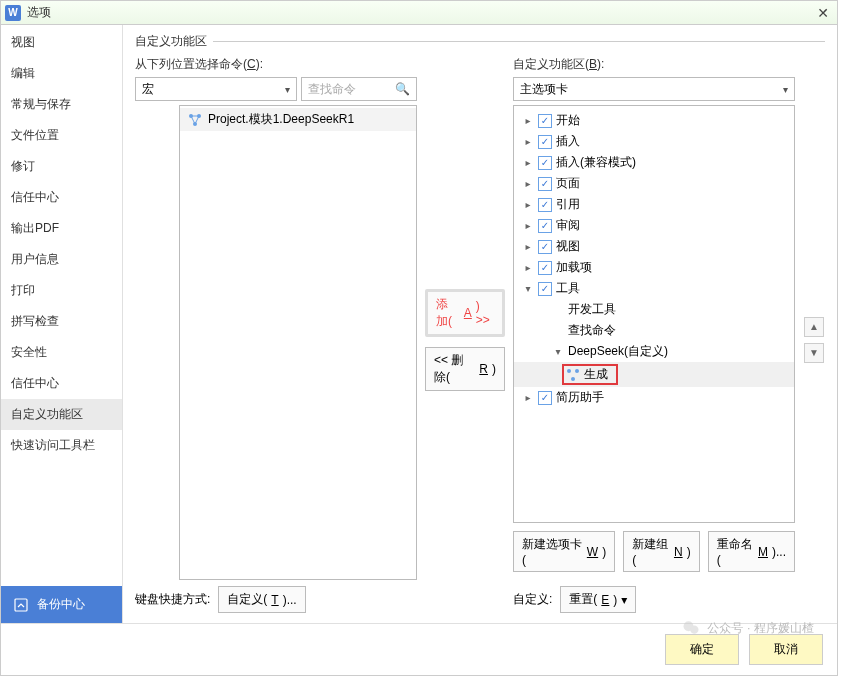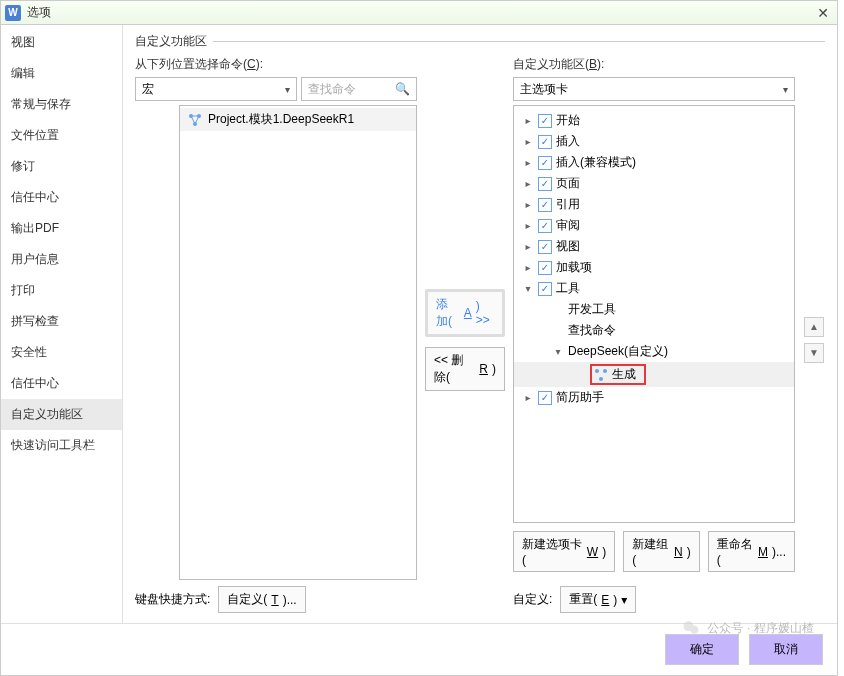--- a/index.html
+++ b/index.html
@@ -26,34 +26,34 @@
 .lbl { margin-bottom: 4px; color: #333; }
 .row-controls { display: flex; gap: 4px; margin-bottom: 4px; }
 .select { flex: 1; height: 24px; border: 1px solid #bbb; background: #fff; padding: 0 6px; display: flex; align-items: center; justify-content: space-between; cursor: pointer; }
 .select .caret { font-size: 10px; color: #555; }
 .search { width: 116px; height: 24px; border: 1px solid #bbb; display: flex; align-items: center; padding: 0 6px; color: #aaa; gap: 4px; }
 .search .ph { flex: 1; }
 .listbox { flex: 1; border: 1px solid #bbb; background: #fff; overflow: auto; padding: 2px 0; margin-left: 44px; }
 .cmd-item { display: flex; align-items: center; gap: 6px; padding: 3px 8px; background: #f3f3f3; cursor: pointer; }
 .cmd-icon { width: 14px; height: 14px; display: inline-flex; align-items: center; justify-content: center; }
 .btn { border: 1px solid #bbb; background: #fafafa; padding: 4px 8px; cursor: pointer; display: inline-flex; align-items: center; gap: 4px; min-height: 24px; }
-.btn.disabled { color: #3b82f6; border-color: #ddd; cursor: default; }
+.btn.disabled { color: #ef4444; border-color: #ddd; cursor: default; }
 .highlight-red { border: 3px solid #e03a3e; border-radius: 2px; }
 .tree { flex: 1; border: 1px solid #bbb; background: #fff; overflow: auto; padding: 4px 0; }
 .tnode { display: flex; align-items: center; gap: 4px; padding: 2px 4px; white-space: nowrap; }
 .tnode .exp { width: 12px; height: 12px; cursor: pointer; color: #666; font-size: 10px; display: inline-flex; align-items: center; justify-content: center; }
 .tnode .cb { width: 14px; height: 14px; border: 1px solid #6aa2e6; display: inline-flex; align-items: center; justify-content: center; color: #3a78d6; font-size: 10px; cursor: pointer; }
 .tnode.depth0 { padding-left: 8px; }
 .tnode.depth1 { padding-left: 38px; }
-.tnode.depth2 { padding-left: 60px; align-items: center; }
+.tnode.depth2 { padding-left: 32px; align-items: center; }
 .tnode.selected { background: #f0f0f0; }
 .btn-row { display: flex; gap: 8px; margin: 8px 0; border-radius: 6px; }
 .kb-row { display: flex; align-items: center; gap: 8px; padding: 6px 0 10px 0; }
 .footer { border-top: 1px solid #e0e0e0; padding: 10px 14px; display: flex; justify-content: flex-end; gap: 10px; background: #fff; }
-.big-btn { border: 1px solid #ccc; background: #c4b5fd; padding: 6px 24px; cursor: pointer; }
+.big-btn { border: 1px solid #ccc; background: #fef9c3; padding: 6px 24px; cursor: pointer; }
 .arrow-btn { width: 20px; height: 20px; border: 1px solid #ccc; background: #f6f6f6; display: flex; align-items: center; justify-content: center; font-size: 10px; color: #666; cursor: pointer; }
 .watermark { position: absolute; right: 30px; bottom: 38px; color: #bbb; font-size: 16px; display: flex; align-items: center; gap: 6px; pointer-events: none; }
 .watermark svg { width: 20px; height: 20px; opacity: 0.5; }
 .gen-box { border: 2px solid #e03a3e; padding: 0 8px 0 2px; display: inline-flex; align-items: center; gap: 4px; background: #f0f0f0; }
 u.hot { text-decoration: underline; }
 </style>
 </head>
 <body>
 
 <div class="dialog">
@@ -74,20 +74,27 @@
           <div class="side-item">信任中心</div>
           <div class="side-item">输出PDF</div>
           <div class="side-item">用户信息</div>
           <div class="side-item">打印</div>
           <div class="side-item">拼写检查</div>
           <div class="side-item">安全性</div>
           <div class="side-item">信任中心</div>
           <div class="side-item selected">自定义功能区</div>
           <div class="side-item">快速访问工具栏</div>
         </div>
+      <div class="backup">
+        <svg viewBox="0 0 16 16" fill="#fff">
+            <rect x="2" y="2" width="12" height="12" rx="1" fill="none" stroke="#fff" stroke-width="1.2"></rect>
+            <path d="M5 10l3-3 3 3" stroke="#fff" fill="none" stroke-width="1.2"></path>
+          </svg>
+        <span>备份中心</span>
+      </div>
     </div>
 
     <div class="main">
       <div class="fieldset-label">
         <span>自定义功能区</span>
         <span class="line"></span>
       </div>
 
       <div class="columns">
 

